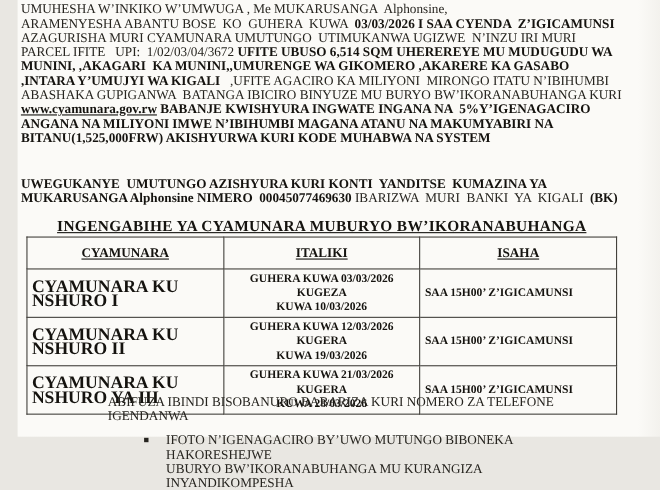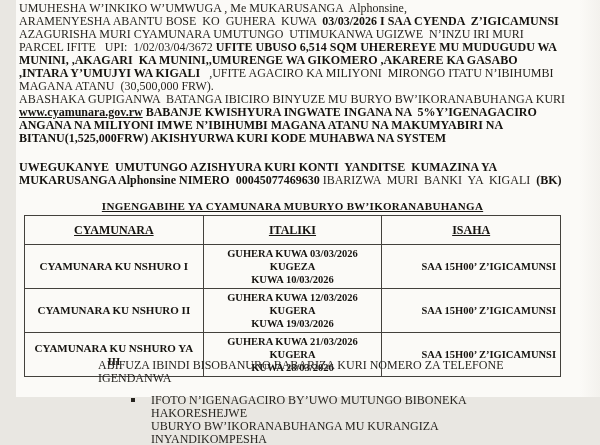--- a/index.html
+++ b/index.html
@@ -13,34 +13,34 @@
     background:linear-gradient(90deg,#fbfaf7 0%,#fbfaf7 94%,#efede8 99%,#e3e0d9 100%);
     color:#26241f;
     font-size:12px;line-height:13px;
   }
   .line{white-space:pre-wrap;}
   .b{font-weight:bold;color:#15130f;text-align:center;}
   .u{text-decoration:underline;}
   .block{position:absolute;left:3px;right:30px;}
   .p1{top:2px;}
   .p2{top:161px;}
-  .tbl-title{top:200px;left:8px;width:537px;text-align:center;font-size:11px;letter-spacing:.3px;}
+  .tbl-title{top:200px;left:8px;width:537px;text-align:center;font-size:14px;letter-spacing:.3px;}
   table.sched{
     position:absolute;top:215px;left:8px;width:537px;
     border-collapse:collapse;table-layout:fixed;
   }
   table.sched td,table.sched th{
     border:1px solid #43413c;
     font-weight:bold;color:#15130f;
     padding:2px 4px;vertical-align:middle;
   }
   th.h{height:24px;font-size:12px;text-align:center;font-family:Liberation Serif, serif;}
-  td.c1{width:182px;text-align:center;padding-left:14px;font-size:11px;}
+  td.c1{width:182px;text-align:left;padding-left:14px;font-size:16px;}
   td.c2{width:179px;text-align:center;font-size:10.5px;margin-left:24px;}
-  td.c3{width:176px;text-align:right;font-size:10.5px;}
+  td.c3{width:176px;text-align:left;font-size:10.5px;}
   tr.r1 td{height:38px;}
   tr.r2 td{height:34px;}
   tr.r3 td{height:34px;}
   .blk{display:block;line-height:13px;}
   .contact{top:359px;left:82px;right:60px;}
   .bullets{top:394px;left:115px;right:70px;}
   .bullet-item{position:relative;padding-left:20px;margin-bottom:2px;}
   .marker{
     position:absolute;left:0;top:4px;width:4px;height:4px;background:#26241f;
   }
@@ -58,21 +58,20 @@
 
 <div class="page">
 
   <div class="block p1">
     <div class="line"><span>UMUHESHA W’INKIKO W’UMWUGA , Me MUKARUSANGA  Alphonsine,</span></div>
     <div class="line"><span>ARAMENYESHA ABANTU BOSE  KO  GUHERA  KUWA  </span><span class="b">03/03/2026 I SAA CYENDA  Z’IGICAMUNSI</span></div>
     <div class="line"><span>AZAGURISHA MURI CYAMUNARA UMUTUNGO  UTIMUKANWA UGIZWE  N’INZU IRI MURI</span></div>
     <div class="line"><span>PARCEL IFITE   UPI:  1/02/03/04/3672 </span><span class="b">UFITE UBUSO 6,514 SQM UHEREREYE MU MUDUGUDU WA</span></div>
     <div class="line"><span class="b">MUNINI, ,AKAGARI  KA MUNINI,,UMURENGE WA GIKOMERO ,AKARERE KA GASABO</span></div>
     <div class="line"><span class="b">,INTARA Y’UMUJYI WA KIGALI</span><span>   ,UFITE AGACIRO KA MILIYONI  MIRONGO ITATU N’IBIHUMBI</span></div>
-    <div class="line"><span>MAGANA ATANU  (30,500,000 FRW).</span></div>
     <div class="line"><span>ABASHAKA GUPIGANWA  BATANGA IBICIRO BINYUZE MU BURYO BW’IKORANABUHANGA KURI</span></div>
     <div class="line"><span class="b u">www.cyamunara.gov.rw</span><span class="b"> BABANJE KWISHYURA INGWATE INGANA NA  5%Y’IGENAGACIRO</span></div>
     <div class="line"><span class="b">ANGANA NA MILIYONI IMWE N’IBIHUMBI MAGANA ATANU NA MAKUMYABIRI NA</span></div>
     <div class="line"><span class="b">BITANU(1,525,000FRW) AKISHYURWA KURI KODE MUHABWA NA SYSTEM</span></div>
   </div>
 
   <div class="block p2">
     <div class="line"><span class="b">UWEGUKANYE  UMUTUNGO AZISHYURA KURI KONTI  YANDITSE  KUMAZINA YA</span></div>
     <div class="line"><span class="b">MUKARUSANGA Alphonsine NIMERO  00045077469630</span><span> IBARIZWA  MURI  BANKI  YA  KIGALI  </span><span class="b">(BK)</span></div>
   </div>

